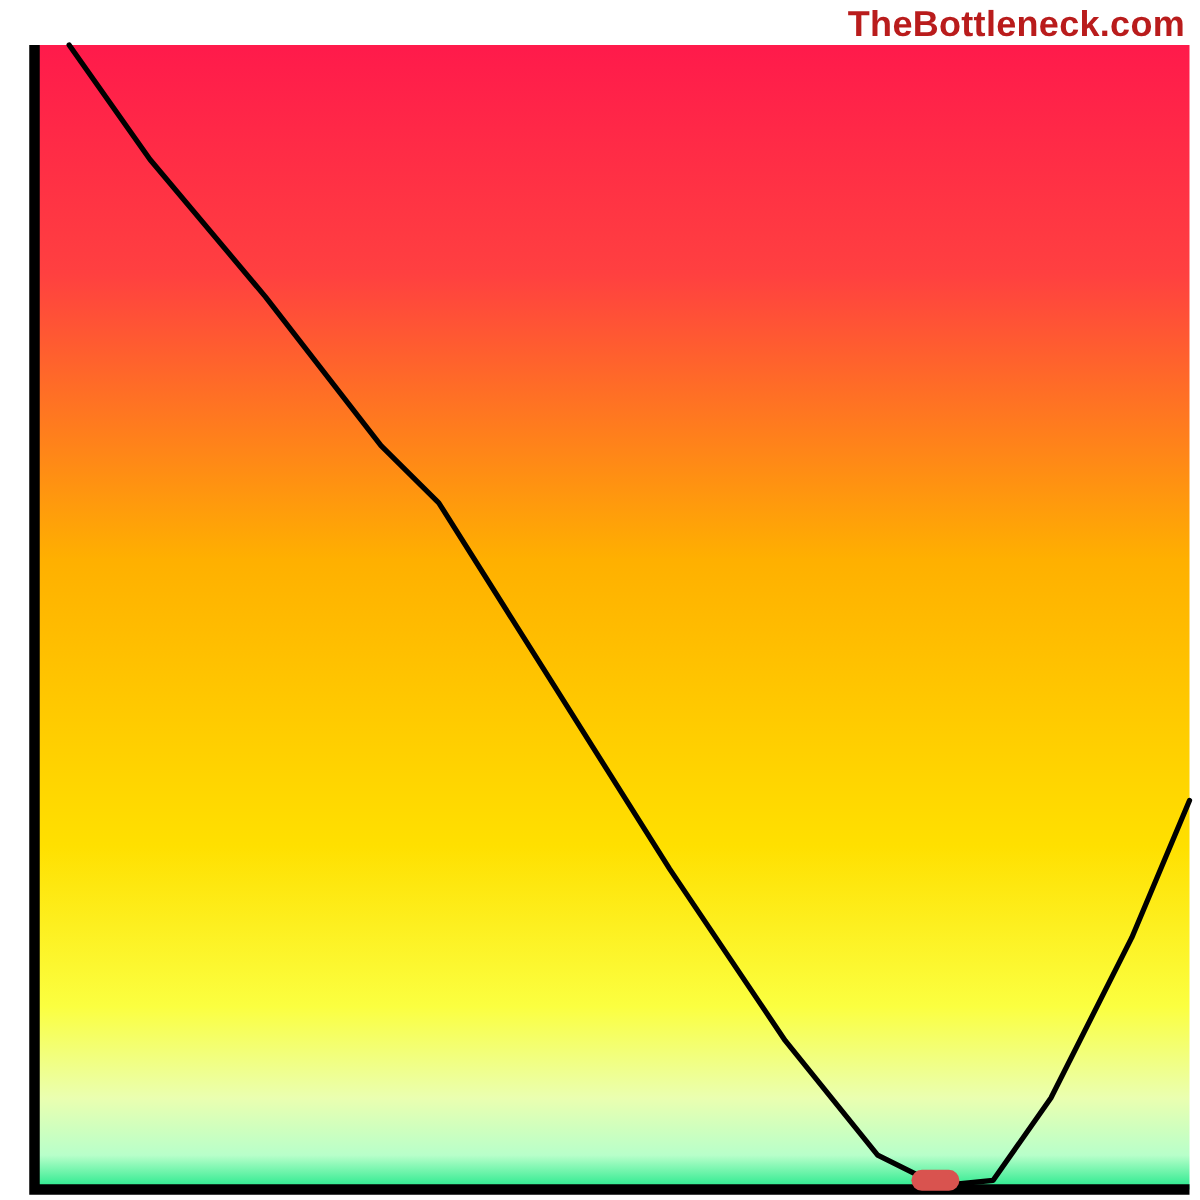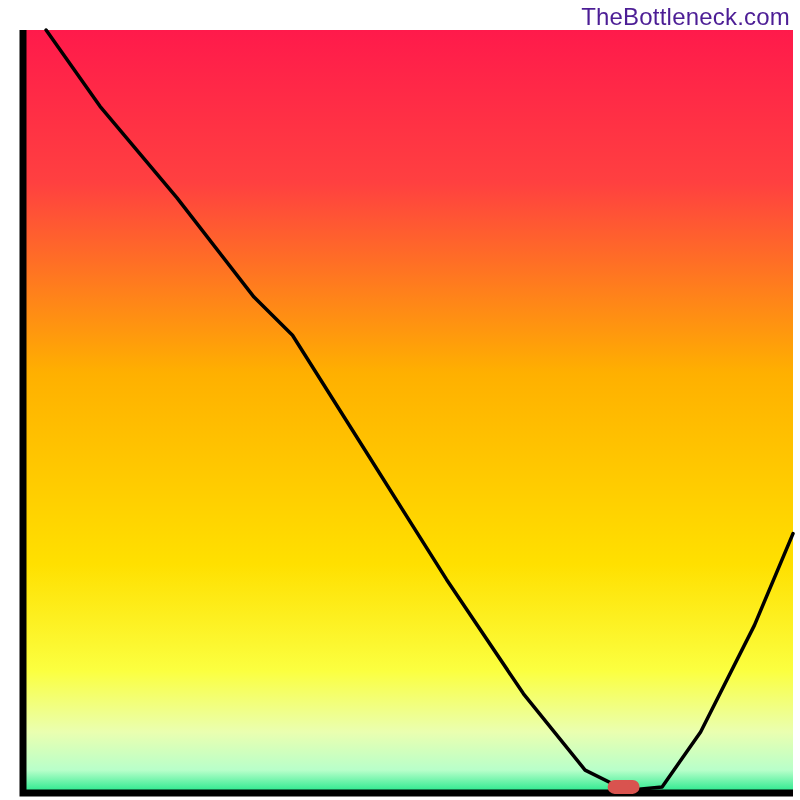--- a/index.html
+++ b/index.html
@@ -12,23 +12,23 @@
   }
   .frame {
     position: relative;
     width: 800px;
     height: 800px;
   }
   .watermark {
     position: absolute;
     top: 3px;
     right: 10px;
-    color: #4c1d95;
+    color: #b91c1c;
     font-size: 24px;
-    font-weight: 400;
+    font-weight: 700;
     letter-spacing: 0.2px;
   }
   svg.chart {
     position: absolute;
     top: 0;
     left: 0;
   }
 </style>
 </head>
 <body>

